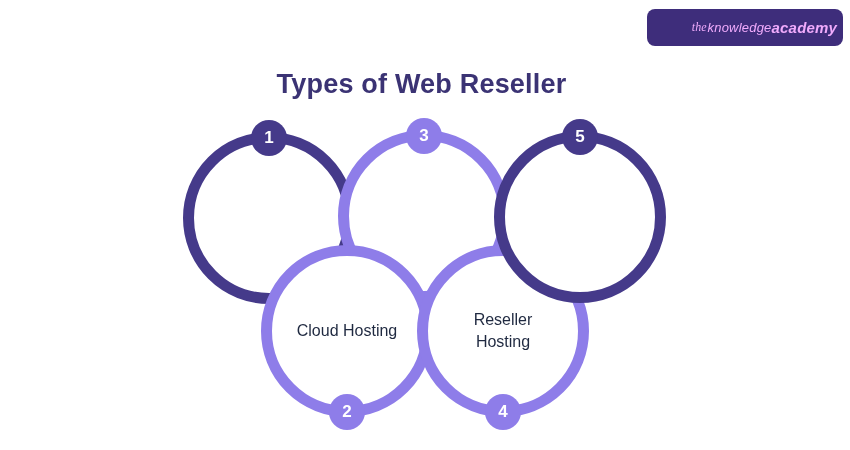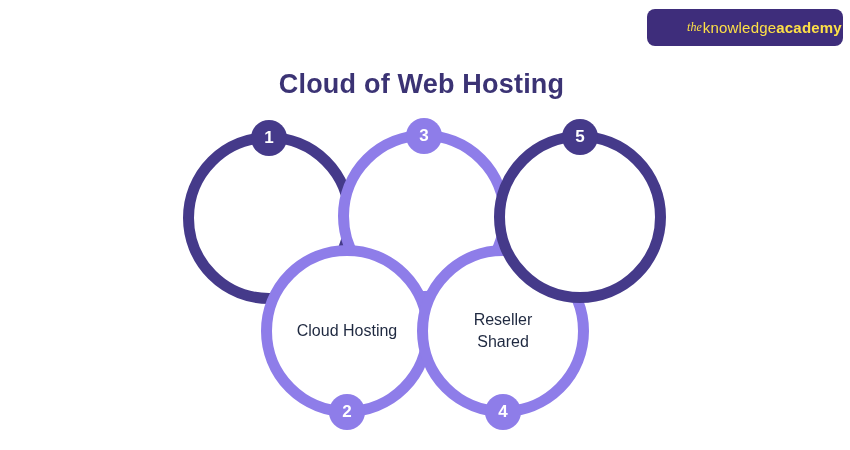--- a/index.html
+++ b/index.html
@@ -11,28 +11,28 @@
   }
   .canvas { position: relative; width: 850px; height: 450px; background: #ffffff; }
 
   
   .logo-banner {
     position: absolute; top: 9px; right: 7px;
     width: 196px; height: 37px;
     background: var(--logo_bg, #3e2d7b);
     border-radius: 8px;
     display: flex; align-items: center; justify-content: center;
-    color: #fde047; white-space: nowrap; padding-left: 39px;
+    color: #f0abfc; white-space: nowrap; padding-left: 39px;
   }
   .logo-the {
     font-family: "Liberation Serif", serif;
     font-style: italic; font-size: 12px; margin-right: 1px;
   }
-  .logo-knowledge { font-size: 15px; font-weight: 400; letter-spacing: 0.2px; }
-  .logo-academy  { font-size: 15px; font-weight: 700; letter-spacing: 0.2px; }
+  .logo-knowledge { font-size: 13px; font-weight: 400; letter-spacing: 0.2px; font-style: italic; }
+  .logo-academy  { font-size: 15px; font-weight: 700; letter-spacing: 0.2px; font-style: italic; }
 
   
   .title {
     position: absolute; top: 69px; left: 0; width: 843px;
     text-align: center;
     font-size: 27px; font-weight: 700;
     color: var(--title_text, #3b3374);
     letter-spacing: 0.2px;
   }
 
@@ -75,37 +75,37 @@
 <body>
 
 <div class="canvas">
 
   <div class="logo-banner">
     <span class="logo-the">the</span>
       <span class="logo-knowledge">knowledge</span>
       <span class="logo-academy">academy</span>
   </div>
 
-  <div class="title">Cloud of Web Hosting</div>
+  <div class="title">Types of Web Reseller</div>
 
   <div class="circle dark c1">
     <span class="badge top">1</span>
   </div>
 
   <div class="circle light c3">
     <span class="badge top">3</span>
   </div>
 
   <div class="circle light c2">
     <span class="badge bottom">2</span>
     <span class="label">Cloud Hosting</span>
   </div>
 
   <div class="circle light c4">
     <span class="badge bottom">4</span>
-    <span class="label">Reseller Shared</span>
+    <span class="label">Reseller Hosting</span>
   </div>
 
   <div class="circle dark c5">
     <span class="badge top">5</span>
   </div>
 
 </div>
 
 </body></html>

